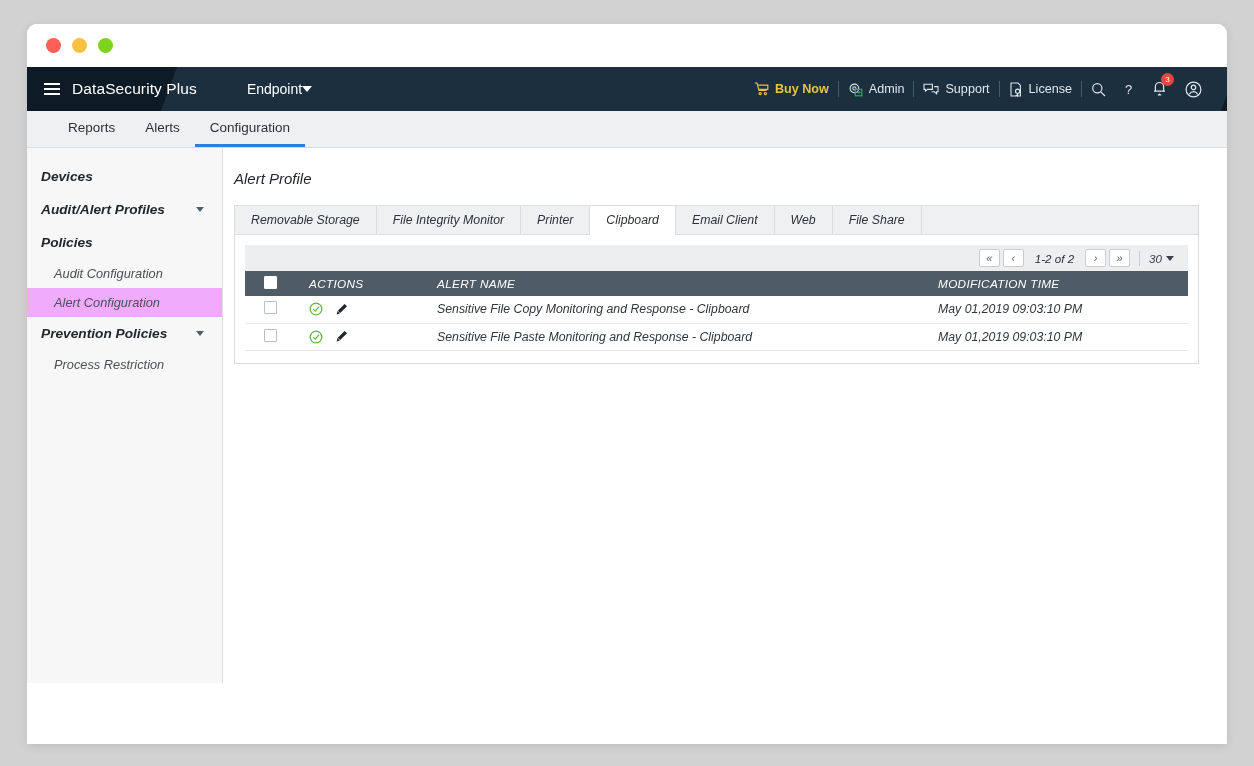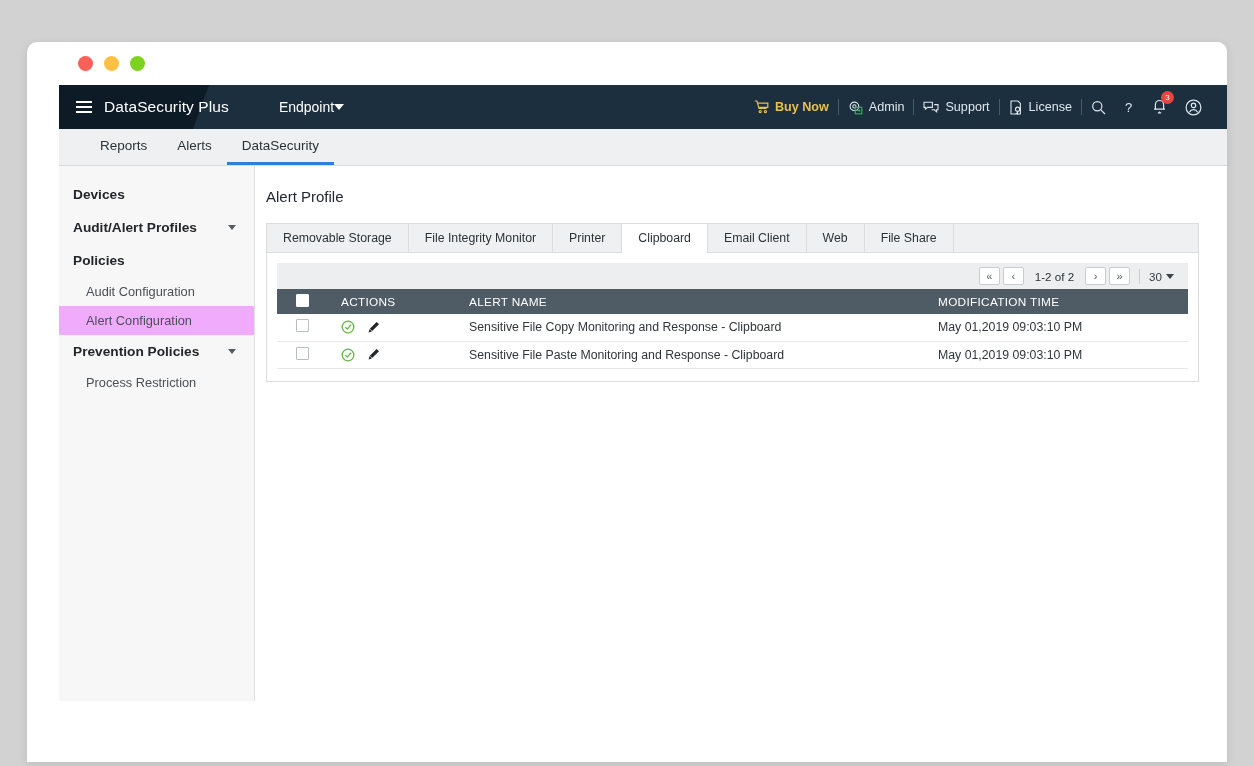--- a/index.html
+++ b/index.html
@@ -9,28 +9,27 @@
     height: 766px;
     background: #d2d2d2;
     font-family: "Liberation Sans", sans-serif;
     overflow: hidden;
   }
 
   
   .window {
     position: absolute;
     left: 27px;
-    top: 42px;
+    top: 24px;
     width: 1200px;
     height: 720px;
     background: #ffffff;
     border-radius: 10px 10px 0 0;
     overflow: hidden;
     box-shadow: 0 2px 10px rgba(0,0,0,0.10);
-    padding-left: 32px;
   }
 
   
   .titlebar {
     height: 43px;
     background: #ffffff;
     display: flex;
     align-items: center;
     padding-left: 19px;
     gap: 11px;
@@ -141,21 +140,21 @@
     font-size: 13.5px;
     color: #2c3338;
     cursor: pointer;
     border-bottom: 3px solid transparent;
   }
   .mainnav .tab.active {
     border-bottom-color: #2f7ed8;
   }
 
   
-  .body-split { display: flex; height: 535px; }
+  .body-split { display: flex; height: 535px; font-style: italic; }
 
   .sidebar {
     width: 196px;
     background: #f7f7f7;
     border-right: 1px solid #e0e0e0;
     padding-top: 12px;
     flex-shrink: 0;
   }
   .side-group {
     display: flex;
@@ -422,21 +421,21 @@
   </div>
 
   <div class="mainnav">
     <div class="tab">
       <span>Reports</span>
     </div>
     <div class="tab">
       <span>Alerts</span>
     </div>
     <div class="tab active">
-      <span>DataSecurity</span>
+      <span>Configuration</span>
     </div>
   </div>
 
   <div class="body-split">
 
     <div class="sidebar">
       <div class="side-group">
         <span>Devices</span>
       </div>
       <div class="side-group">

